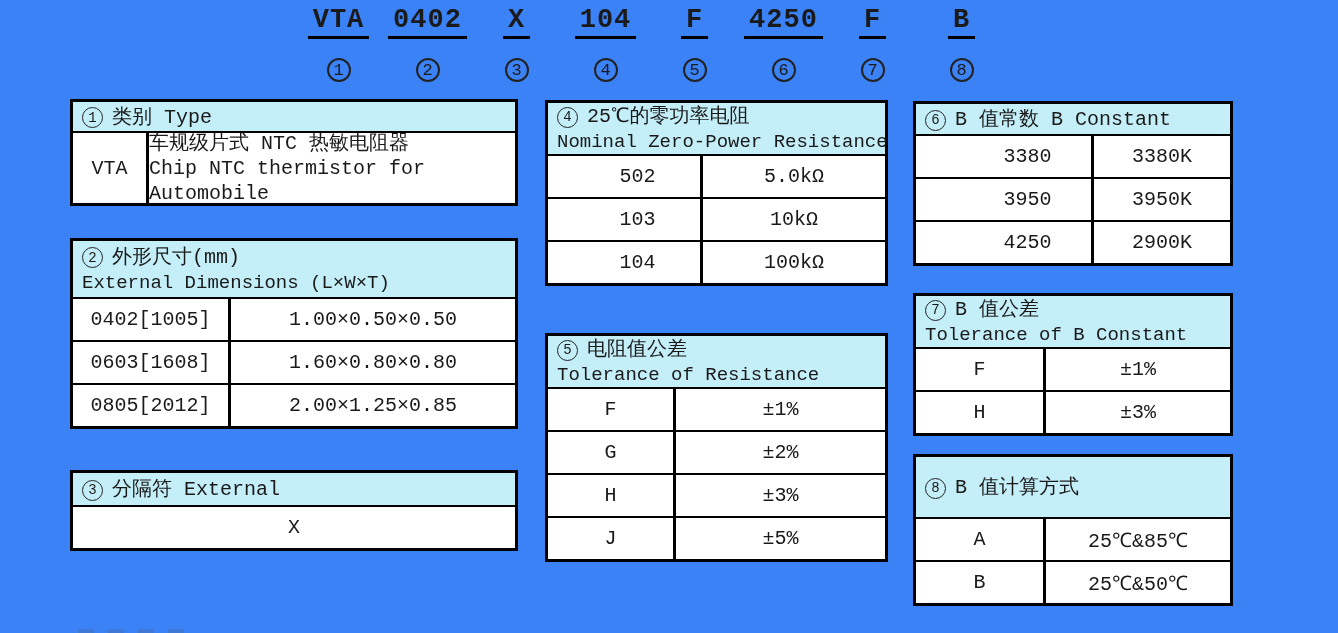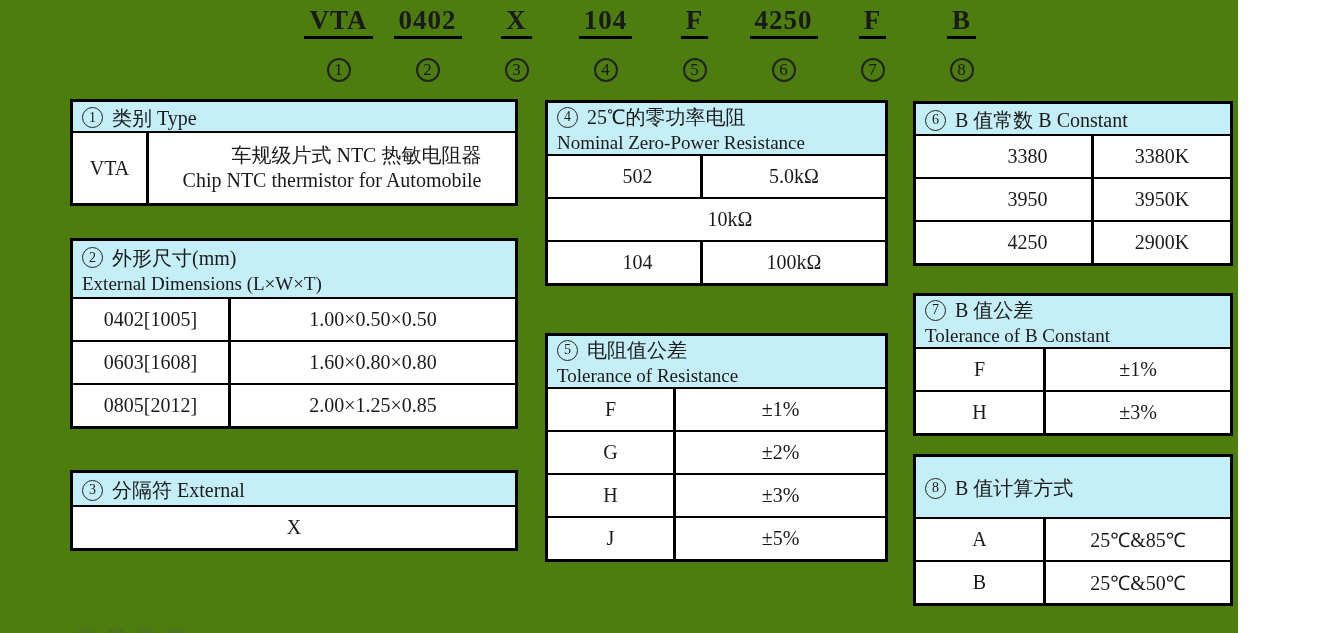--- a/index.html
+++ b/index.html
@@ -3,23 +3,23 @@
 <meta charset="utf-8">
 <style>
   :root {
     --header-bg: #c4eef8;
     --border: #000000;
   }
   * { margin:0; padding:0; box-sizing:border-box; }
   html,body { background:#ffffff; }
   .page {
     position:relative;
-    width:1238px; height:633px;
-    background:#4d7c0f;
-    font-family:Liberation Serif, serif;
+    width:1338px; height:633px;
+    background:#3b82f6;
+    font-family:Liberation Mono, monospace;
     color:#1a1a1a;
     overflow:hidden;
   }
 
   
   .part-number {
     position:absolute; left:294px; top:5px; width:712px;
     display:flex;
   }
   .pn-seg { flex:1; text-align:center; }
@@ -57,21 +57,21 @@
   .tbl-row:last-child { border-bottom:none; }
   .cell { display:flex; align-items:center; justify-content:center; font-size:20px; }
   .cell-a { border-right:3px solid var(--border); flex:0 0 auto; }
   .cell-b { flex:1; }
 
   
   .t-type { left:70px; top:99px; width:448px; }
   .t-type .tbl-header { height:31px; }
   .t-type .tbl-row { height:70px; }
   .t-type .cell-a { width:76px; }
-  .two-line { text-align:right; line-height:25px; }
+  .two-line { text-align:left; line-height:25px; }
 
   
   .t-dim { left:70px; top:238px; width:448px; }
   .t-dim .tbl-header { height:58px; }
   .t-dim .tbl-row { height:43px; }
   .t-dim .cell-a { width:158px; }
   .t-dim .tbl-row:last-child { height:41px; }
 
   
   .t-del { left:70px; top:470px; width:448px; }
@@ -218,20 +218,21 @@
         <span class="circ hdr-circ">4</span>
         <span>25℃的零功率电阻</span>
       </div>
       <div class="hdr-en">Nominal Zero-Power Resistance</div>
     </div>
     <div class="tbl-row">
       <div class="cell cell-a">502</div>
       <div class="cell cell-b">5.0kΩ</div>
     </div>
     <div class="tbl-row">
+      <div class="cell cell-a">103</div>
       <div class="cell cell-b">10kΩ</div>
     </div>
     <div class="tbl-row">
       <div class="cell cell-a">104</div>
       <div class="cell cell-b">100kΩ</div>
     </div>
   </div>
 
   <div class="tbl t-rtol">
     <div class="tbl-header">

